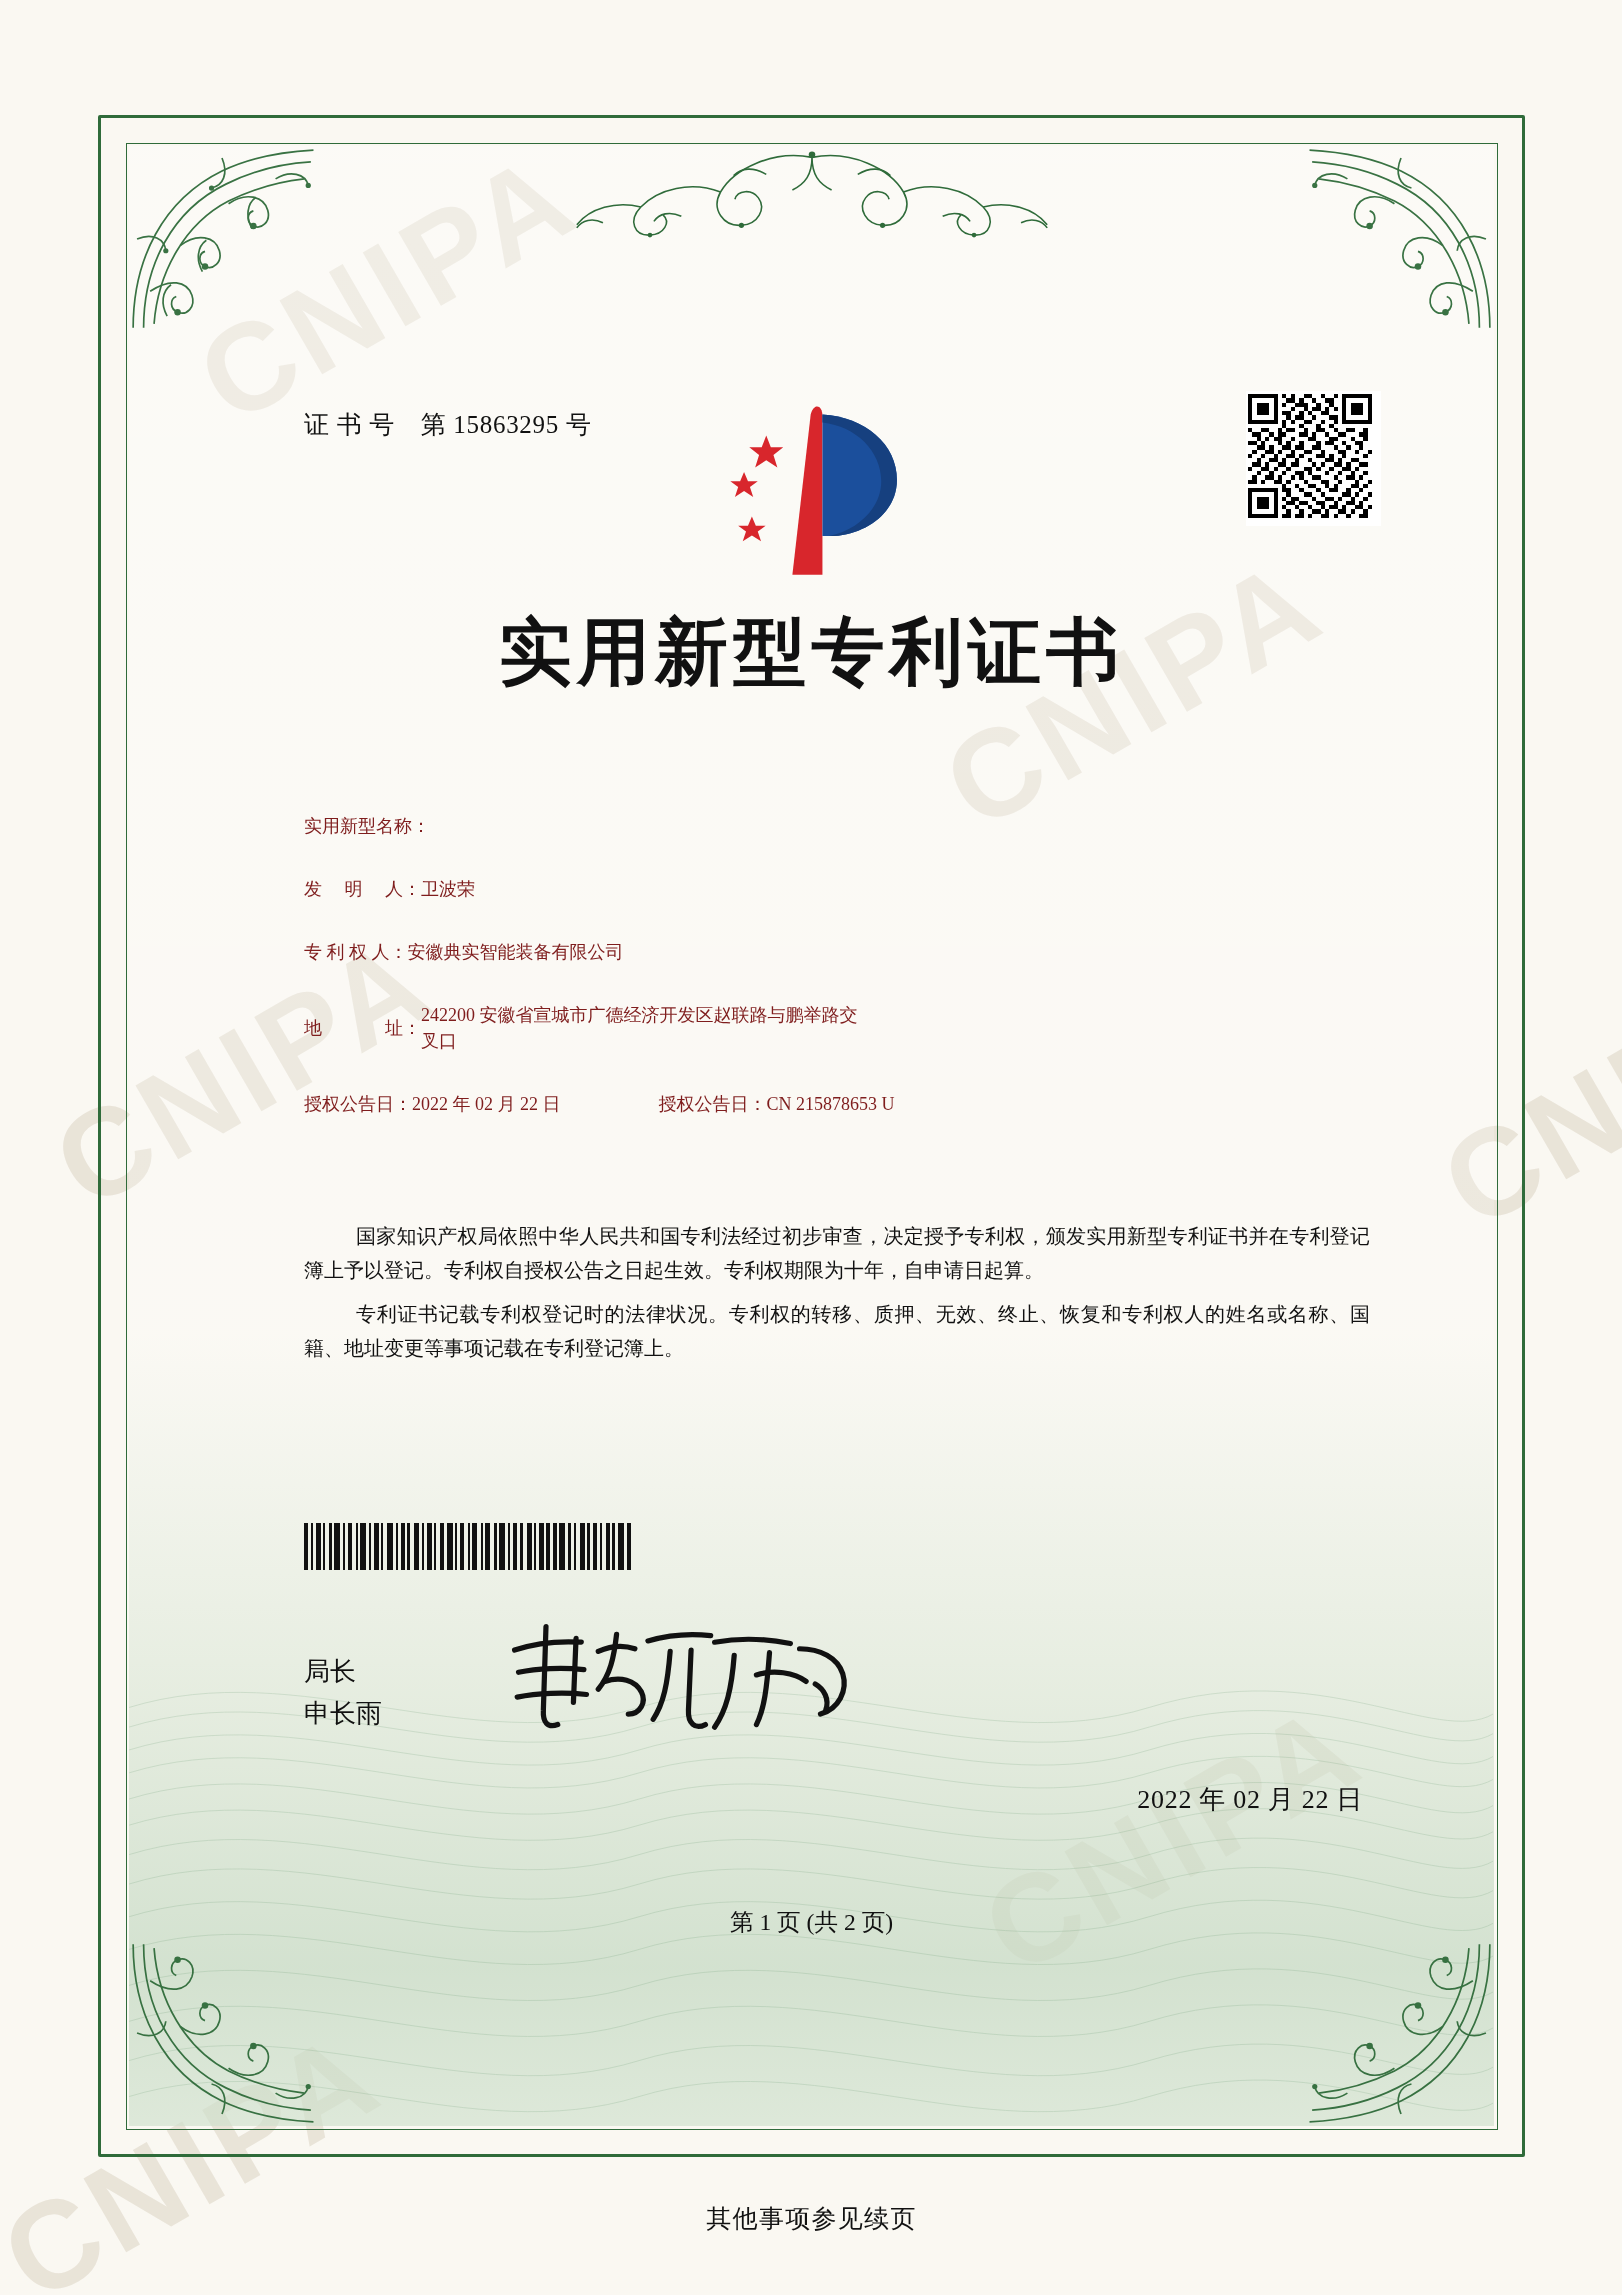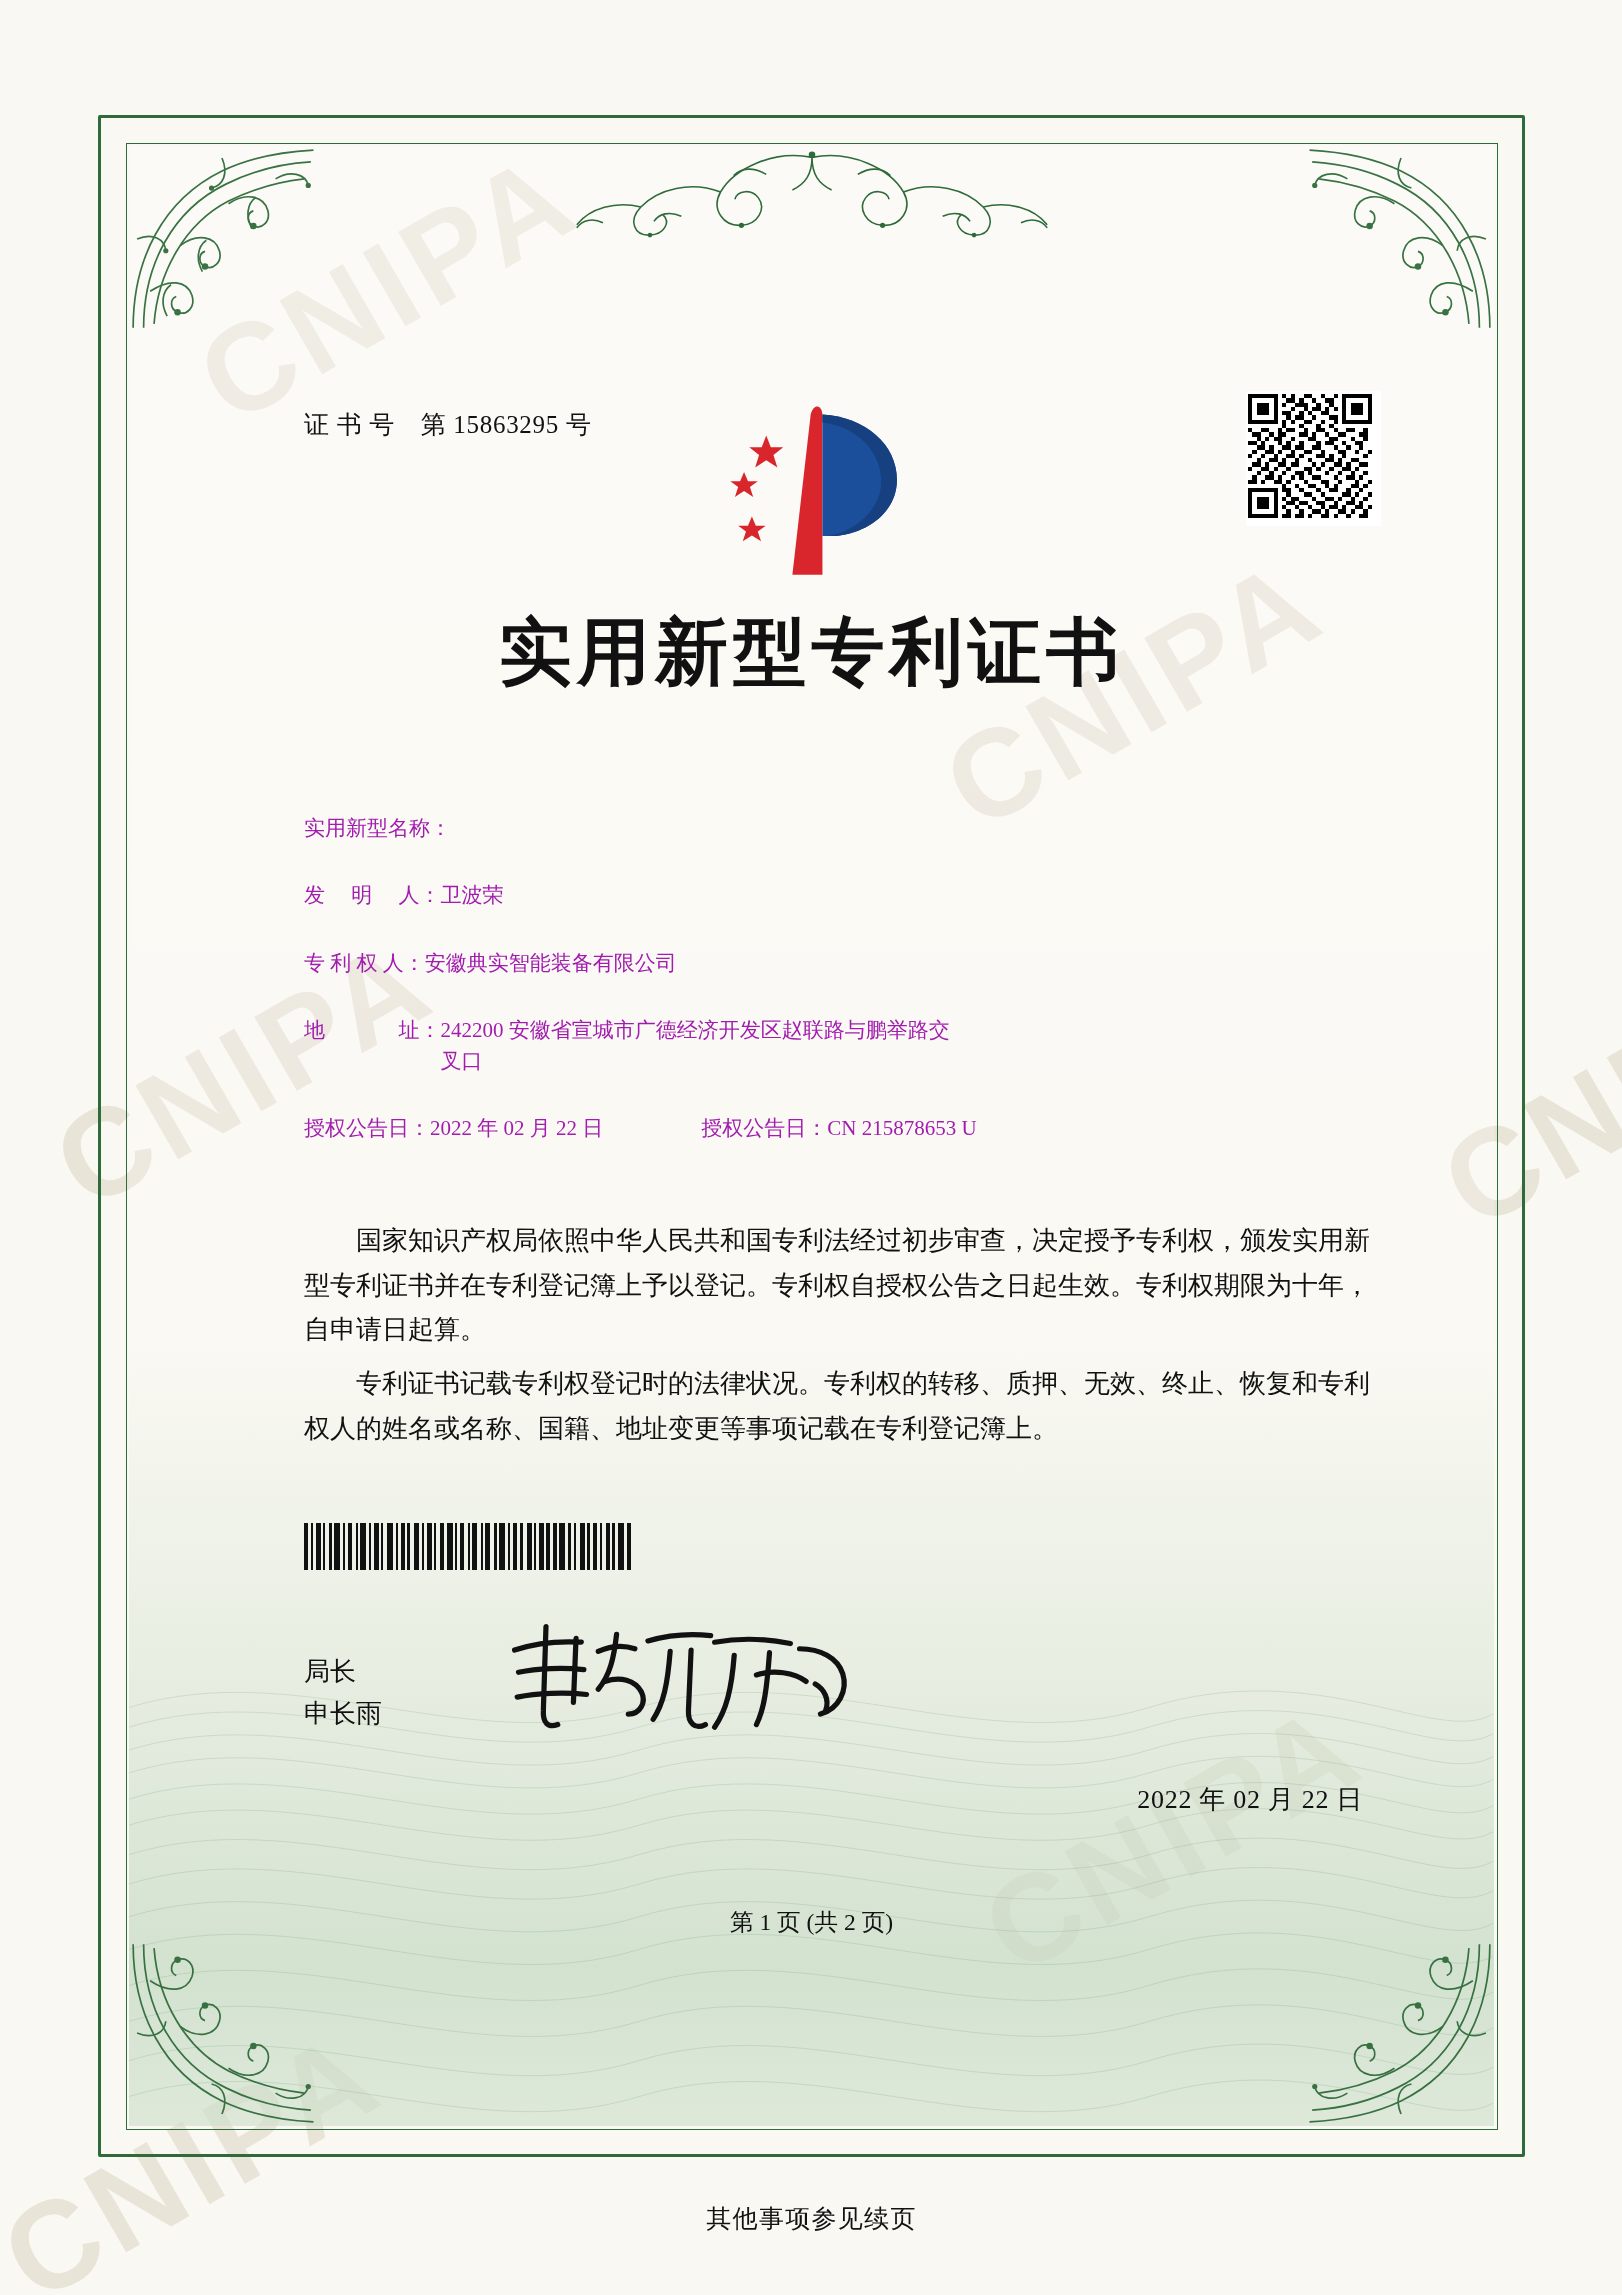--- a/index.html
+++ b/index.html
@@ -153,25 +153,25 @@
   }
 
   .fields {
     position: absolute;
     left: 175px;
     right: 118px;
     top: 667px;
   }
   .field-row {
     display: flex;
-    align-items: flex-start;
+    align-items: center;
     margin-bottom: 37px;
-    font-size: 21px;
+    font-size: 18px;
     line-height: 1.45;
-    color: #a21caf;
+    color: #7f1d1d;
   }
   .field-label {
     flex: 0 0 auto;
     white-space: pre;
   }
   .field-value {
     flex: 1 1 auto;
     white-space: pre-wrap;
   }
   .field-row.two-col { gap: 0; }
@@ -179,21 +179,21 @@
     display: flex;
     align-items: flex-start;
   }
   .pair.second { margin-left: 98px; }
 
   .paragraphs {
     position: absolute;
     left: 175px;
     right: 124px;
     top: 1073px;
-    font-size: 26px;
+    font-size: 20px;
     line-height: 1.72;
     color: #111;
     text-align: justify;
   }
   .paragraphs p {
     margin: 0 0 9.2px 0;
     text-indent: 52px;
   }
 
   .barcode {

